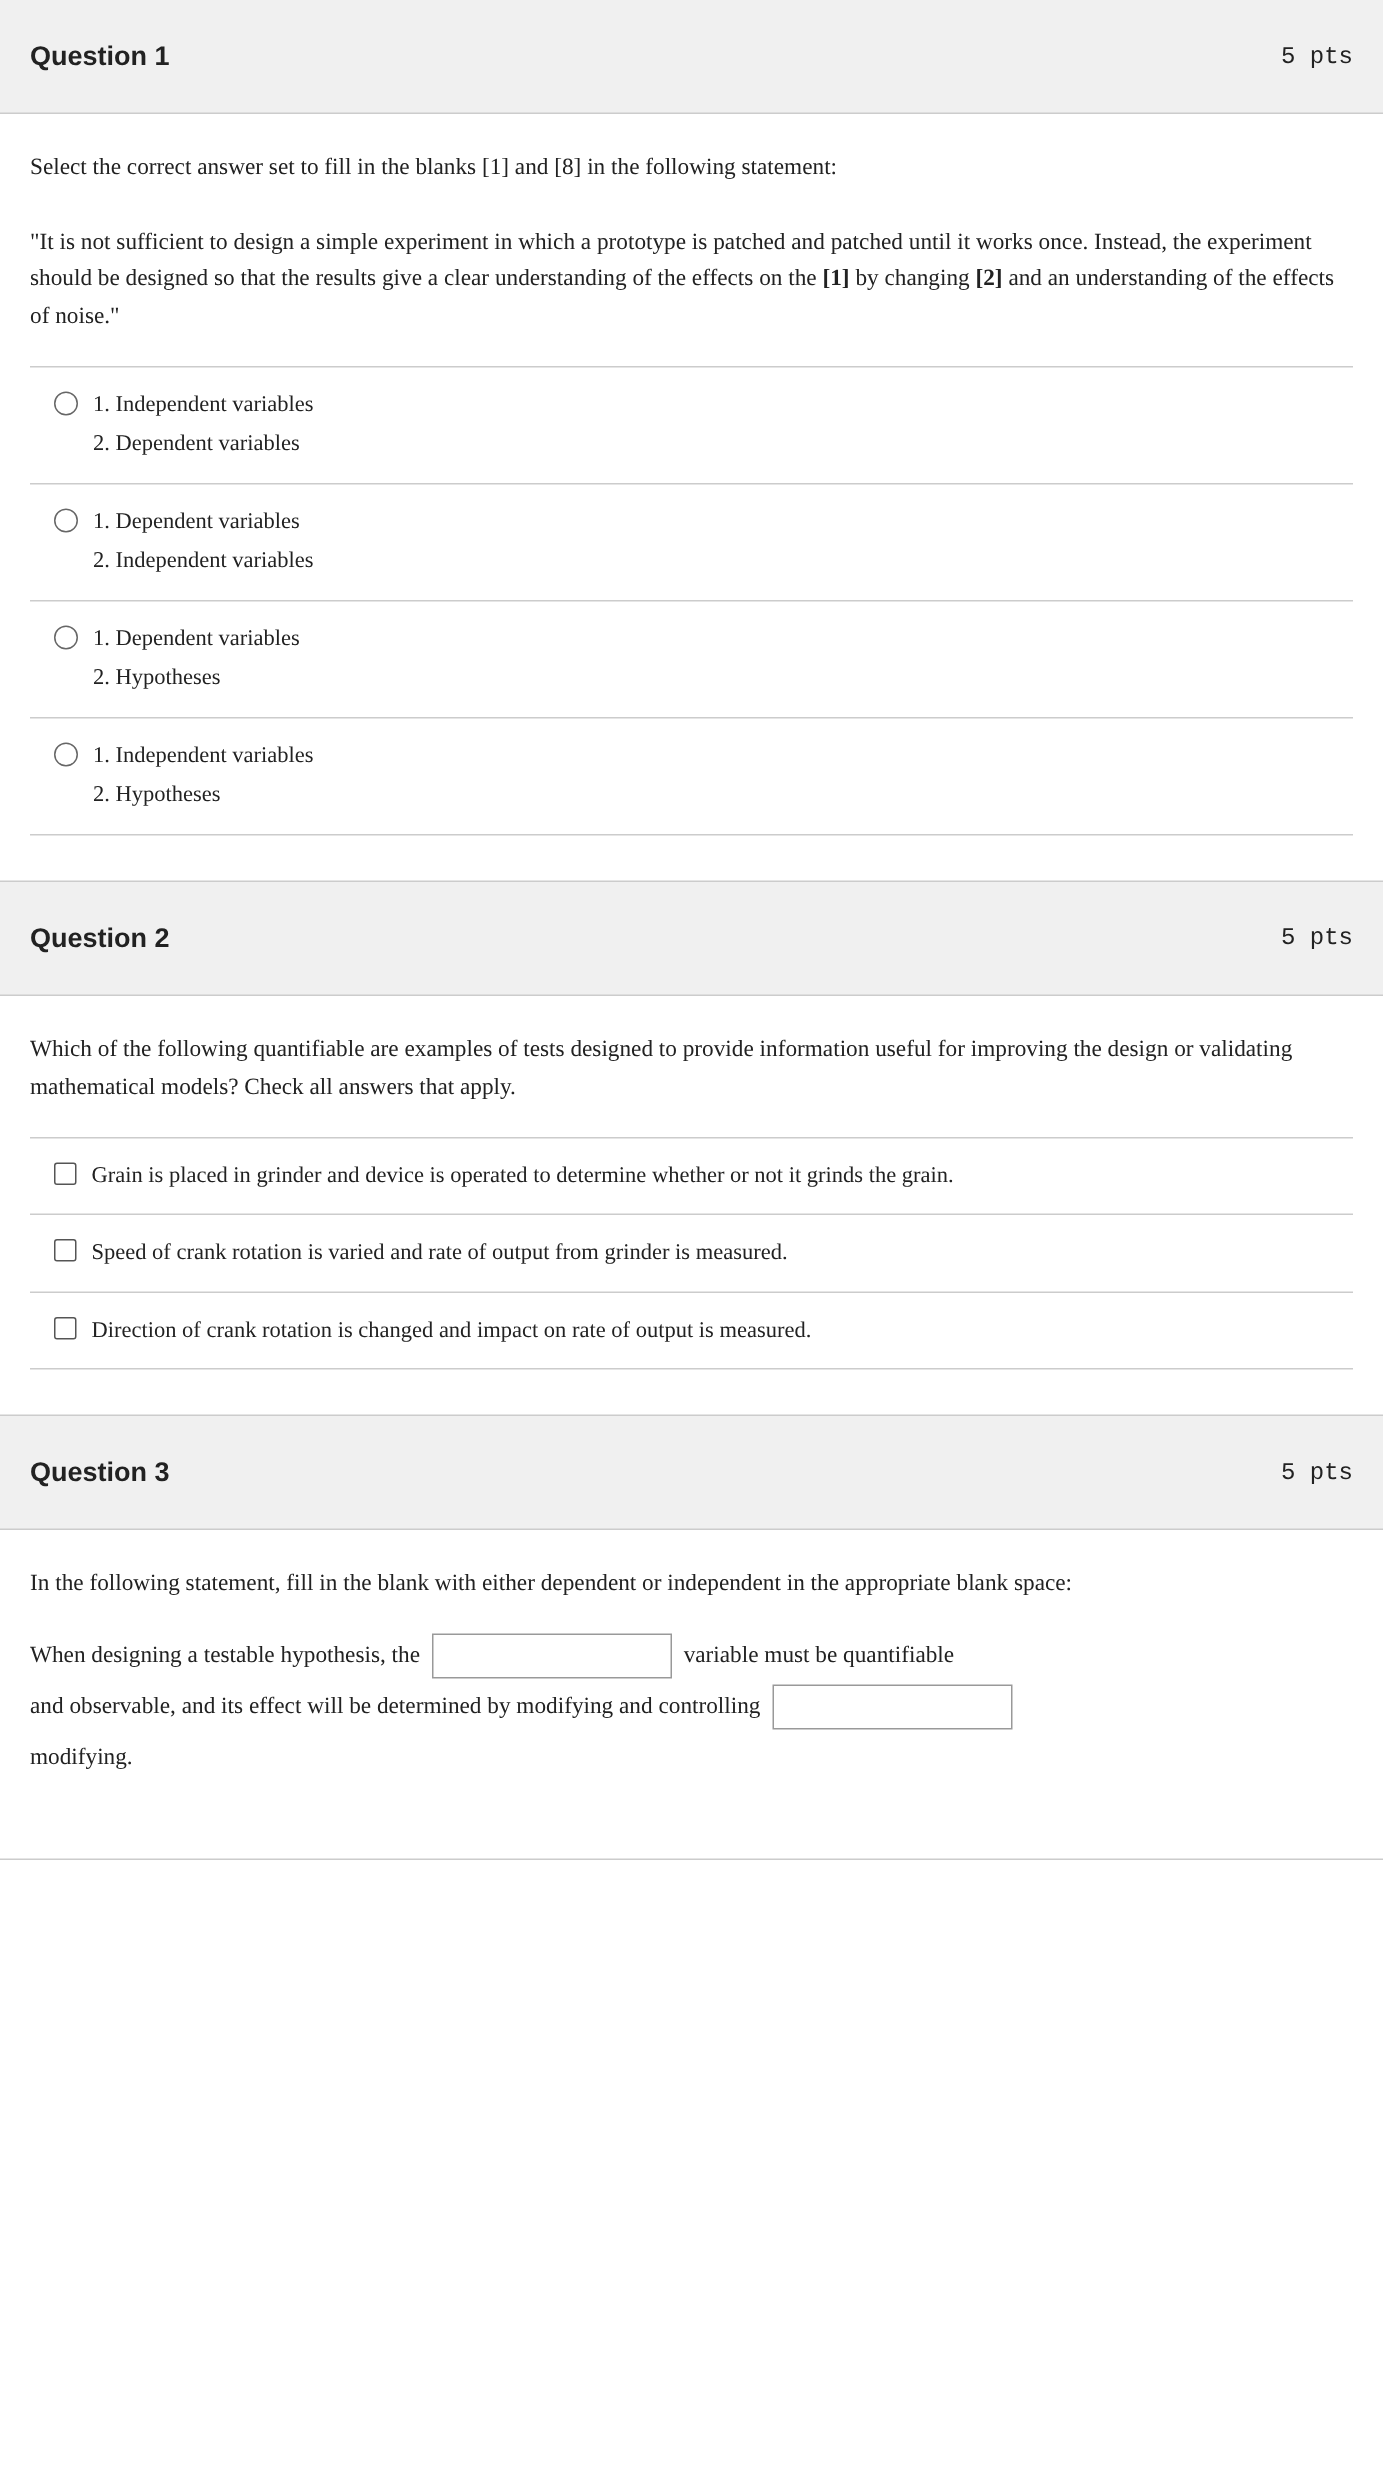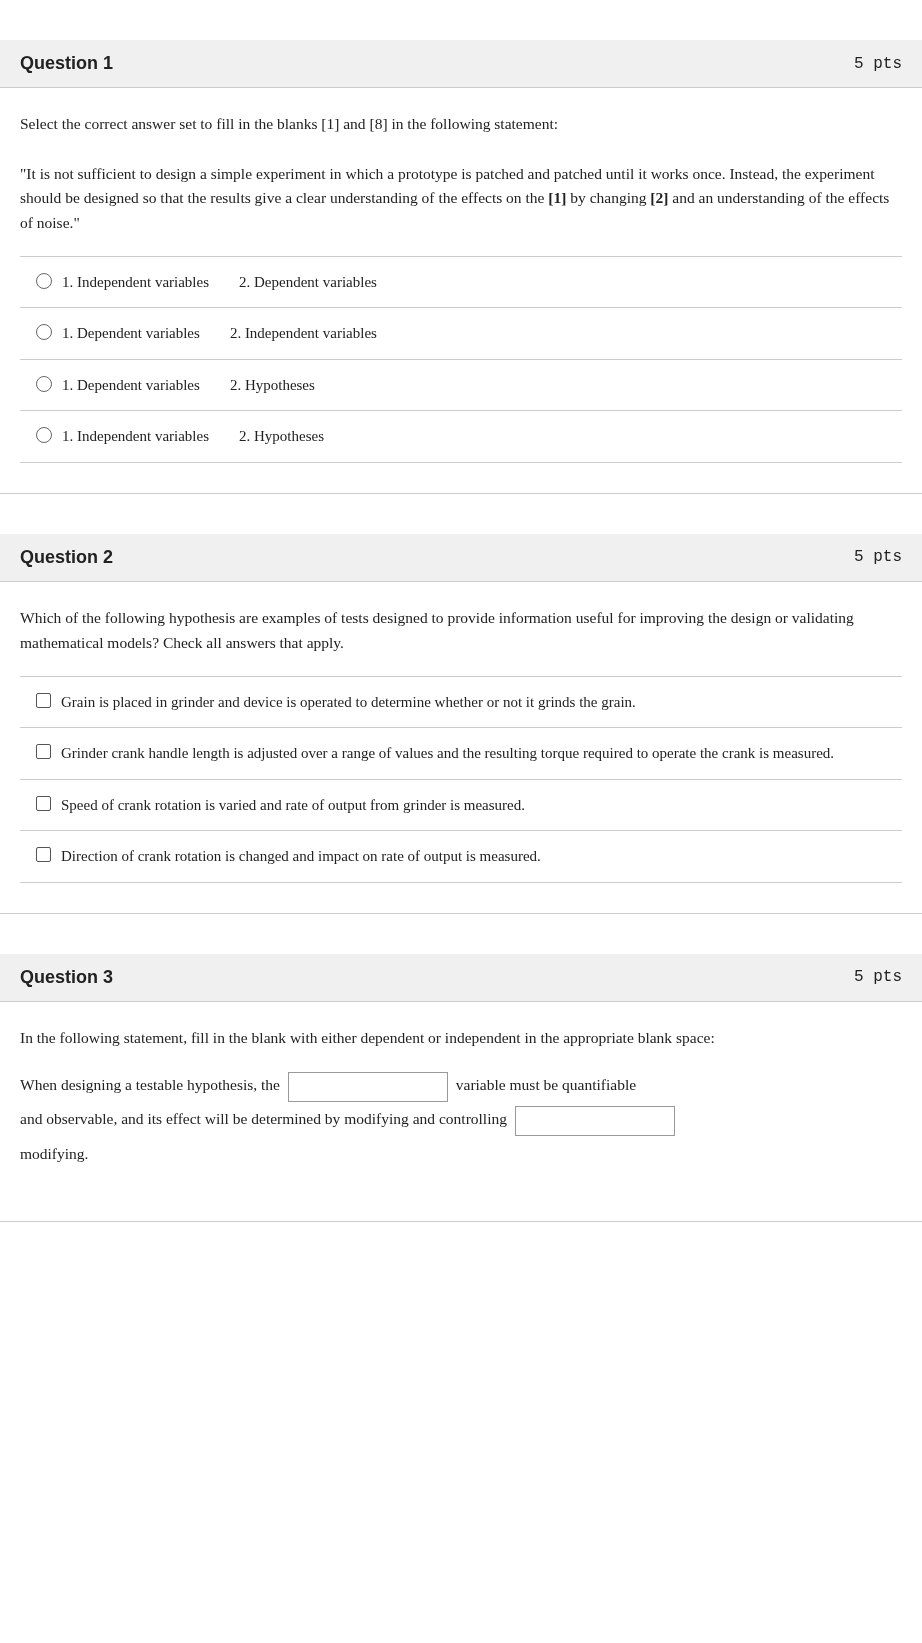--- a/index.html
+++ b/index.html
@@ -13,25 +13,24 @@
       margin: 0 auto;
     }
     .question-block {
       border-bottom: 1px solid #ccc;
       padding: 0 0 20px 0;
       margin-bottom: 0;
     }
     .question-header {
       background: #f0f0f0;
       border-bottom: 1px solid #ccc;
-      padding: 10px 20px;
+      padding: 24px 20px;
       display: flex;
       justify-content: space-between;
       align-items: center;
-      margin-top: 40px;
     }
     .question-title {
       font-size: 18px;
       font-weight: bold;
       font-family: Arial, sans-serif;
     }
     .question-pts {
       font-size: 16px;
       font-family: Liberation Mono, monospace;
     }
@@ -43,21 +42,21 @@
       font-size: 15.5px;
       line-height: 1.6;
     }
     .answer-options {
       border-top: 1px solid #ccc;
     }
     .answer-option {
       border-bottom: 1px solid #ccc;
       padding: 14px 20px 14px 16px;
       display: flex;
-      flex-direction: row;
+      flex-direction: column;
       gap: 4px;
     }
     .answer-option-row {
       display: flex;
       align-items: flex-start;
       gap: 10px;
     }
     .radio-circle {
       width: 16px;
       height: 16px;
@@ -168,37 +167,31 @@
   </div>
 </div>
 
 <div class="question-block">
   <div class="question-header">
     <span class="question-title">Question 2</span>
     <span class="question-pts">5 pts</span>
   </div>
   <div class="question-body">
     <div class="question-prompt">
-      <p>Which of the following hypothesis are examples of tests designed to provide information useful for improving the design or validating mathematical models? Check all answers that apply.</p>
+      <p>Which of the following quantifiable are examples of tests designed to provide information useful for improving the design or validating mathematical models? Check all answers that apply.</p>
     </div>
     <div class="checkbox-options">
 
       <div class="checkbox-option">
         <div class="checkbox-option-row">
           <span class="checkbox-sq"></span>
           <span class="checkbox-option-text">Grain is placed in grinder and device is operated to determine whether or not it grinds the grain.</span>
         </div>
       </div>
 
-      <div class="checkbox-option">
-        <div class="checkbox-option-row">
-          <span class="checkbox-sq"></span>
-          <span class="checkbox-option-text">Grinder crank handle length is adjusted over a range of values and the resulting torque required to operate the crank is measured.</span>
-        </div>
-      </div>
 
       <div class="checkbox-option">
         <div class="checkbox-option-row">
           <span class="checkbox-sq"></span>
           <span class="checkbox-option-text">Speed of crank rotation is varied and rate of output from grinder is measured.</span>
         </div>
       </div>
 
       <div class="checkbox-option">
         <div class="checkbox-option-row">

